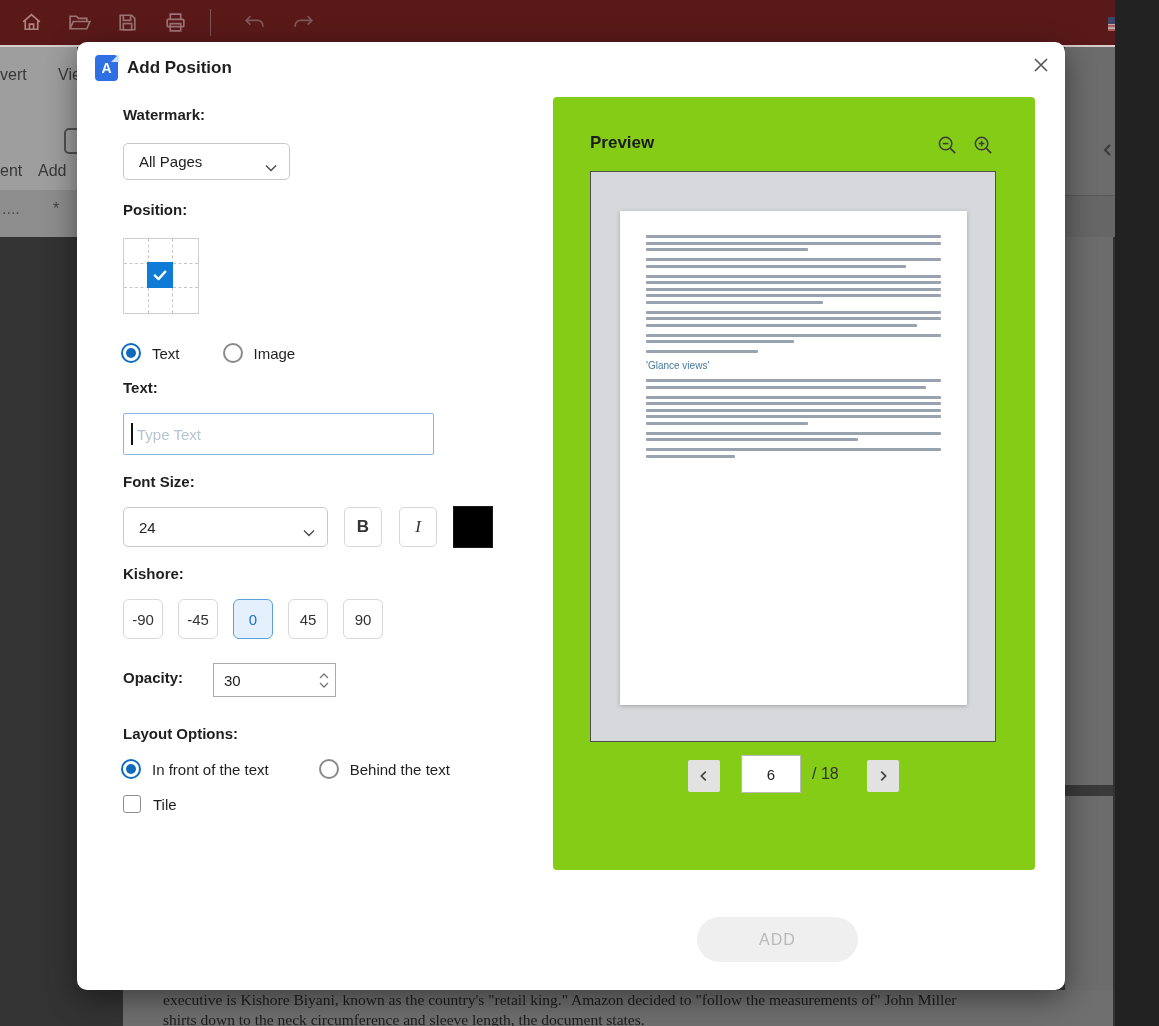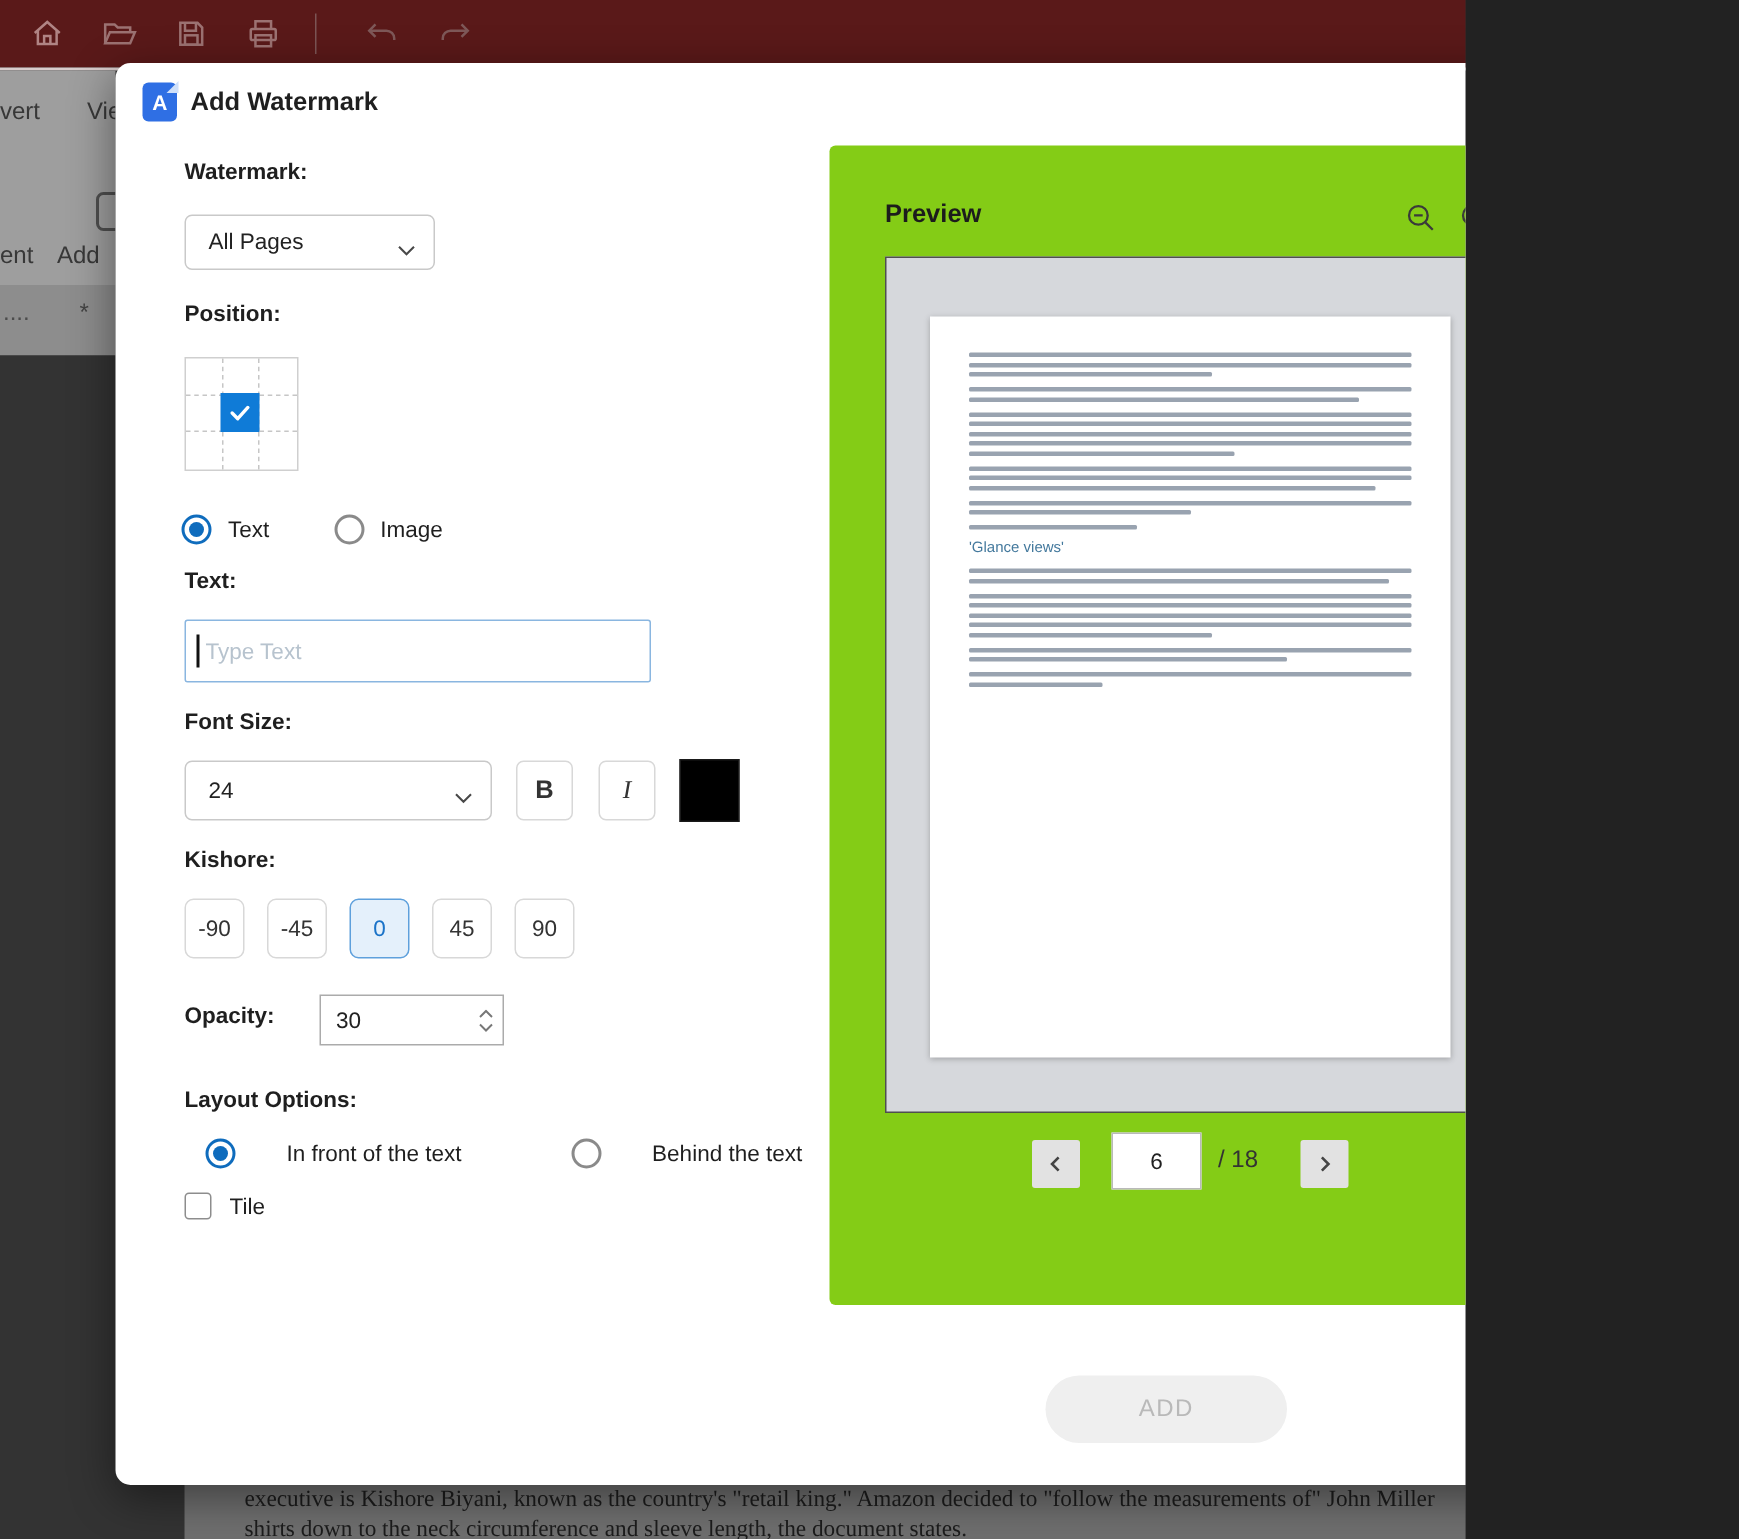--- a/index.html
+++ b/index.html
@@ -1,16 +1,16 @@
 <!DOCTYPE html>
 <html><head>
 <meta charset="utf-8">
 <style>
   html,body{margin:0;padding:0;background:#222;}
-  .screen{position:relative;width:977px;height:1026px;overflow:hidden;
+  .screen{position:relative;width:1115px;height:1026px;overflow:hidden;
           font-family:"Liberation Sans",sans-serif;background:#333333;}
 
   
   .strip{position:absolute;top:0;height:3px;}
   .strip.blue{left:487px;width:62px;background:#3c5fc0;}
   .strip.pink{left:549px;width:241px;background:#d9a69f;}
 
   
   .toolbar{position:absolute;left:0;top:0;width:1159px;height:45px;background:#5a1919;}
   .toolbar::after{content:"";position:absolute;left:0;top:45px;width:1159px;height:2px;background:#d8cccc;}
@@ -220,21 +220,21 @@
         <div>shirts down to the neck circumference and sleeve length, the document states.</div>
       </div>
     </div>
   </div>
 
   <div class="dialog">
 
     <div class="dlg-app-icon">
         <span>A</span>
       </div>
-    <div class="dlg-title">Add Watermark</div>
+    <div class="dlg-title">Add Position</div>
     <div class="dlg-close">
       <svg viewBox="0 0 22 22" fill="none" stroke="currentColor" stroke-width="1.6">
           <path d="M5 5l12 12M17 5 5 17"></path>
         </svg></div>
 
     <div class="lbl" style="left:46px;top:64px;">Watermark:</div>
     <div class="select" style="left:46px;top:101px;width:167px;height:37px;">
       <span>All Pages</span>
       <span class="chev">
         <svg viewBox="0 0 12 8" fill="none" stroke="currentColor" stroke-width="1.4">
@@ -300,21 +300,21 @@
         <svg viewBox="0 0 10 6" fill="none" stroke="currentColor" stroke-width="1.3">
             <path d="M1 5l4-4 4 4"></path>
           </svg>
         <svg viewBox="0 0 10 6" fill="none" stroke="currentColor" stroke-width="1.3">
             <path d="M1 1l4 4 4-4"></path>
           </svg>
       </span>
     </div>
 
     <div class="lbl" style="left:46px;top:683px;text-align:center;">Layout Options:</div>
-    <div style="position:absolute;left:60px;top:717px;display:flex;align-items:center;gap:23px;">
+    <div style="position:absolute;left:44px;top:717px;display:flex;align-items:center;">
       <span class="radio selected"></span>
       <span class="radio-lbl" style="margin-left:11px;">In front of the text</span>
       <span class="radio" style="margin-left:50px;"></span>
       <span class="radio-lbl" style="margin-left:11px;">Behind the text</span>
     </div>
     <span class="checkbox"></span>
     <span class="radio-lbl" style="position:absolute;left:76px;top:754px;">Tile</span>
 
     <div class="preview-panel">
       <div class="pv-title">Preview</div>

